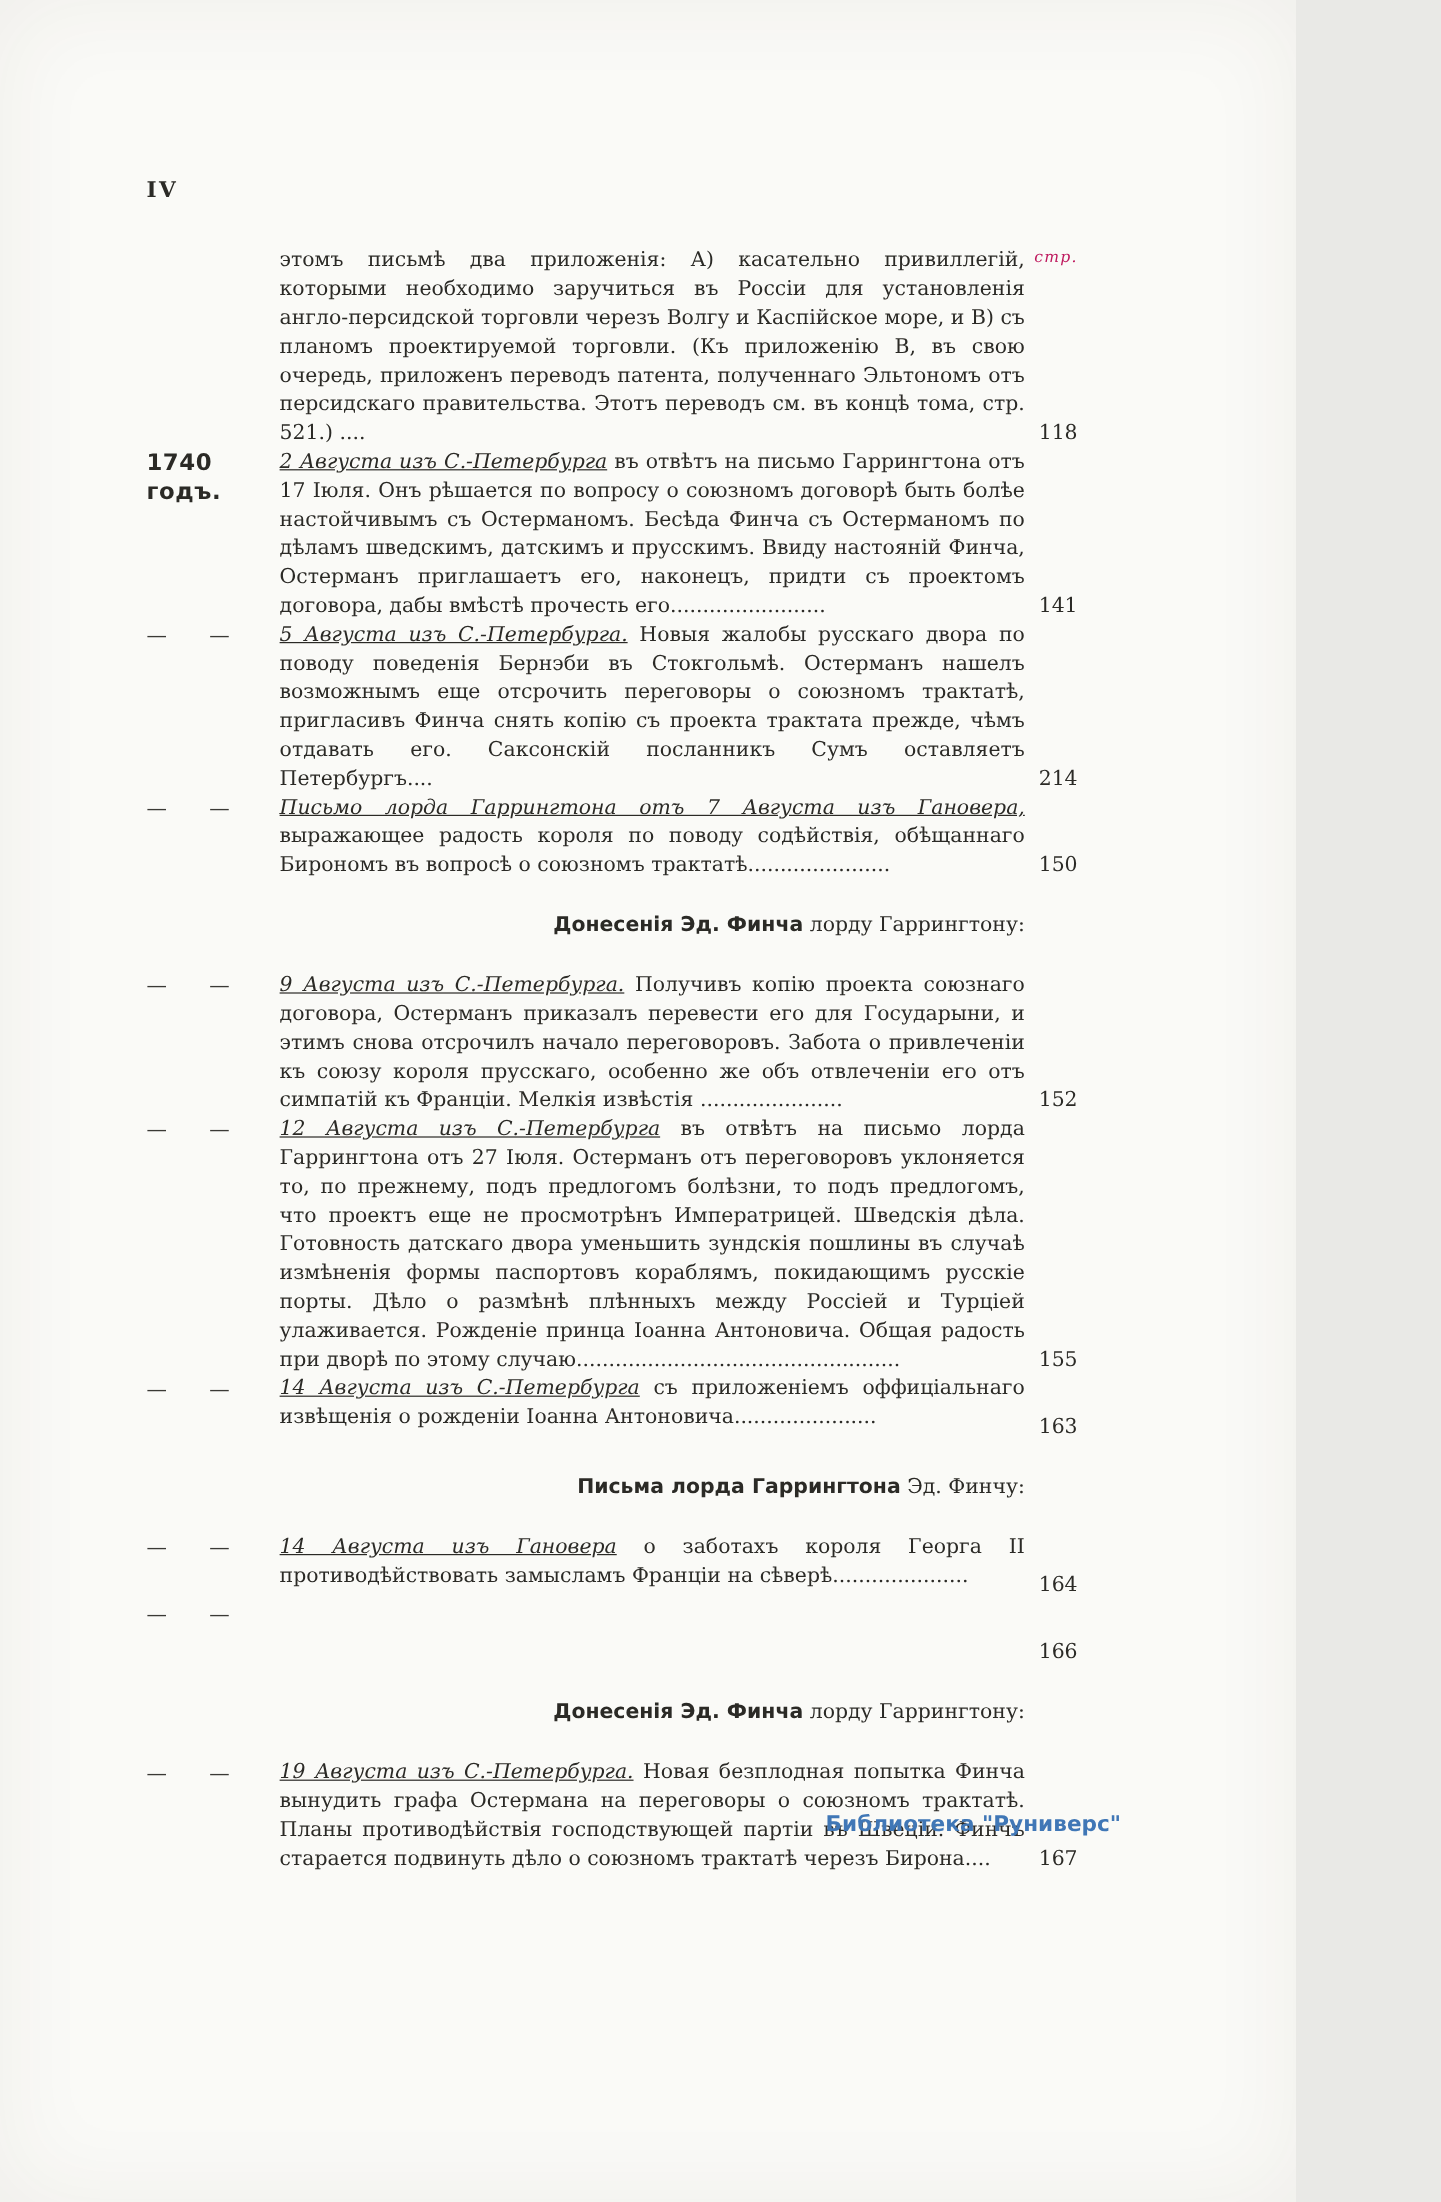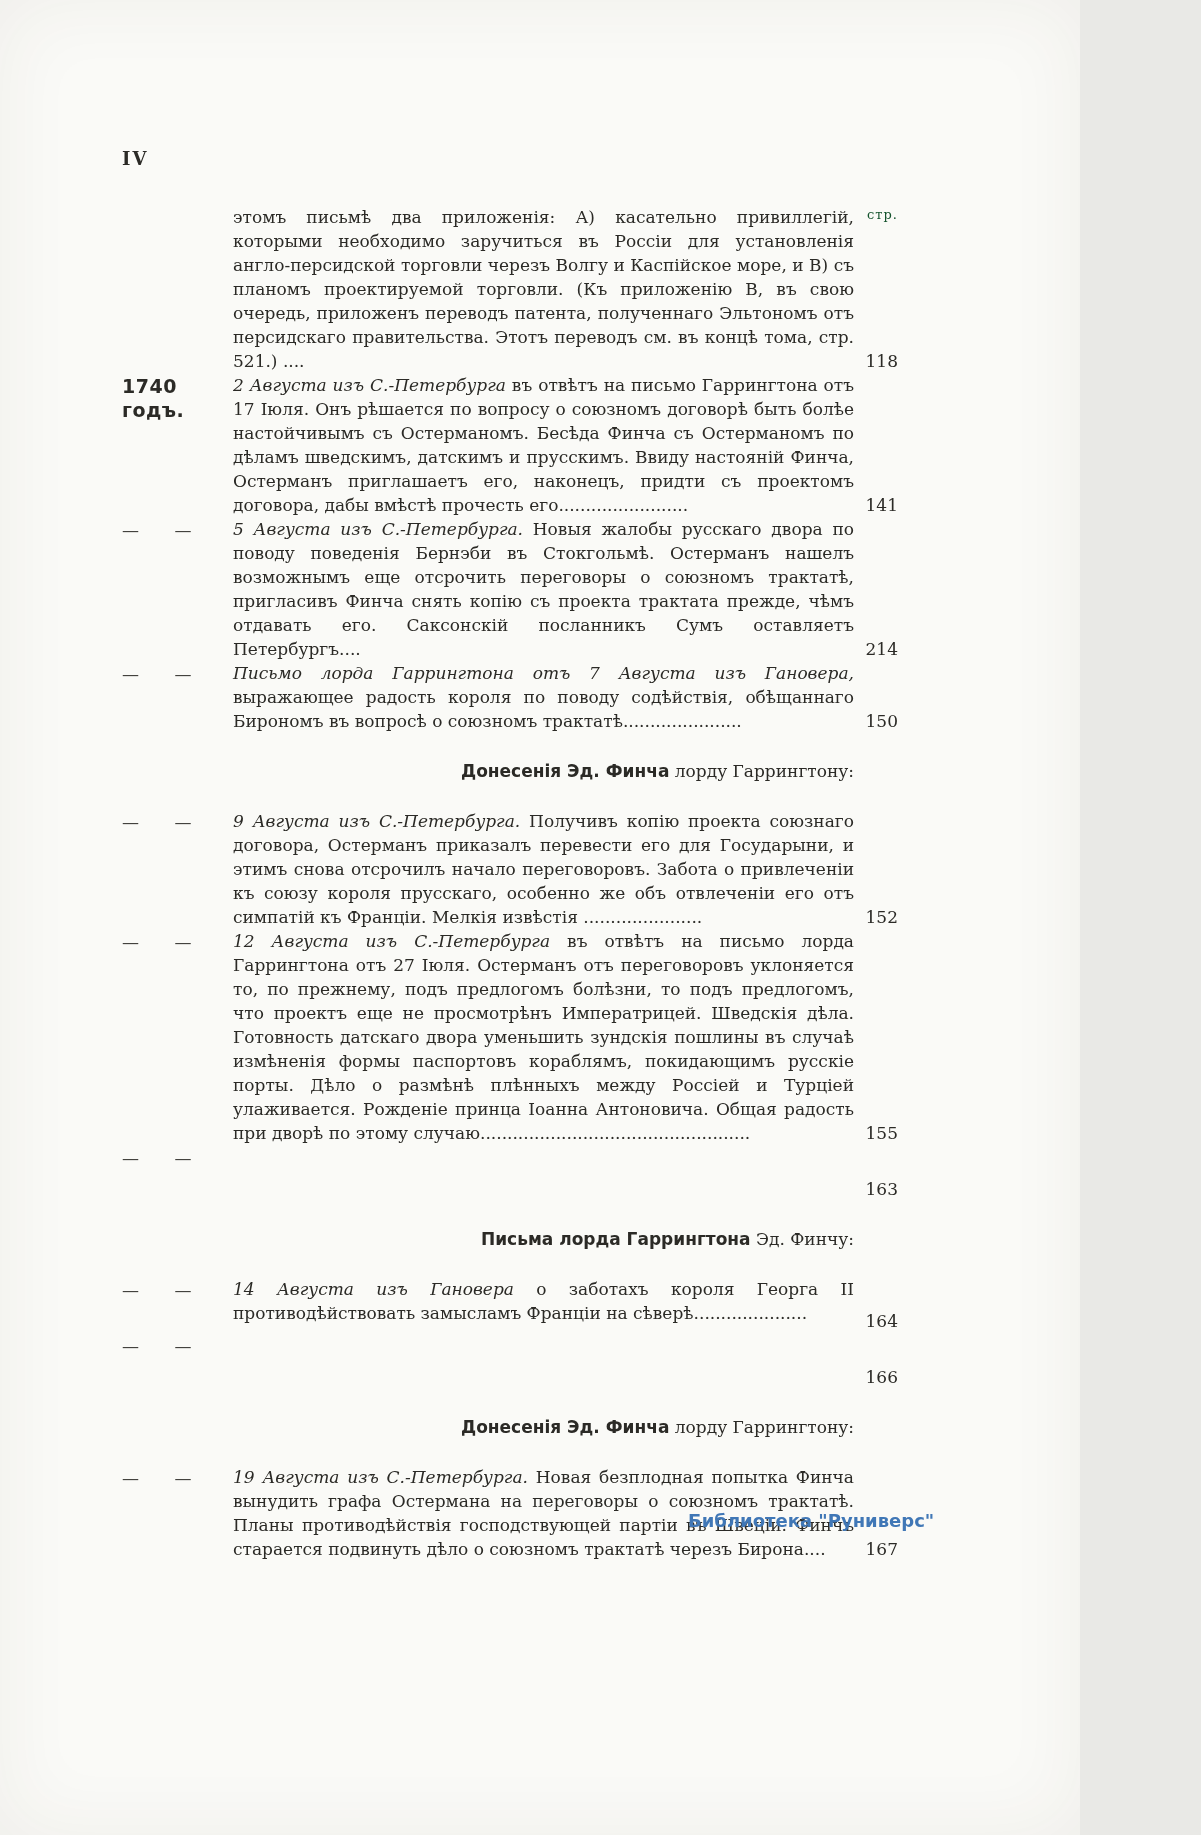--- a/index.html
+++ b/index.html
@@ -15,21 +15,21 @@
     box-shadow:inset 0 0 80px rgba(60,55,40,0.06);
     overflow:hidden;
     color:#2b2a26;
   }
   .folio{
     position:absolute;left:122px;top:148px;
     font-size:18px;font-weight:bold;letter-spacing:2px;
   }
   .col-header{
     position:absolute;top:2px;right:0;
-    font-size:13px;letter-spacing:1px;color:#14532d;
+    font-size:13px;letter-spacing:1px;color:#be185d;font-style:italic;
   }
   .toc{
     position:absolute;left:122px;top:205px;width:776px;
   }
   .row{
     display:flex;align-items:stretch;
   }
   .margin-col{
     width:111px;flex:0 0 111px;
     font-size:17px;line-height:24px;
@@ -42,21 +42,21 @@
   .margin-col.dashes{
     word-spacing:30px;
     color:#3a3935;
   }
   .text-col{
     width:621px;flex:0 0 621px;
     font-size:17px;line-height:24px;
     text-align:justify;
     margin:0;
   }
-  .text-col .lead{font-style:italic;}
+  .text-col .lead{font-style:italic;text-decoration:underline;}
   .page-col{
     flex:1 1 auto;
     align-self:flex-end;
     text-align:right;
     font-size:17px;line-height:24px;
     padding-left:4px;
     margin-top:32px;
   }
   .header-row{margin:26px 0 18px 0;}
   .header-row .text-col{text-align:right;}
@@ -118,20 +118,21 @@
     </div>
 
     <div class="row">
       <div class="margin-col dashes">— —</div>
       <p class="text-col"><span class="lead">12 Августа изъ С.-Петербурга</span><span> въ отвѣтъ на письмо лорда Гаррингтона отъ 27 Іюля. Остерманъ отъ переговоровъ уклоняется то, по прежнему, подъ предлогомъ болѣзни, то подъ предлогомъ, что проектъ еще не просмотрѣнъ Императрицей. Шведскія дѣла. Готовность датскаго двора уменьшить зундскія пошлины въ случаѣ измѣненія формы паспортовъ кораблямъ, покидающимъ русскіе порты. Дѣло о размѣнѣ плѣнныхъ между Россіей и Турціей улаживается. Рожденіе принца Іоанна Антоновича. Общая радость при дворѣ по этому случаю..................................................</span></p>
       <div class="page-col">155</div>
     </div>
 
     <div class="row">
       <div class="margin-col dashes">— —</div>
+      <p class="text-col"><span class="lead">14 Августа изъ С.-Петербурга</span><span> съ приложеніемъ оффиціальнаго извѣщенія о рожденіи Іоанна Антоновича......................</span></p>
       <div class="page-col">163</div>
     </div>
 
     <div class="row header-row">
       <div class="margin-col"></div>
       <p class="text-col"><span class="hb">Письма лорда Гаррингтона</span><span> Эд. Финчу:</span></p>
       <div class="page-col"></div>
     </div>
 
     <div class="row">

